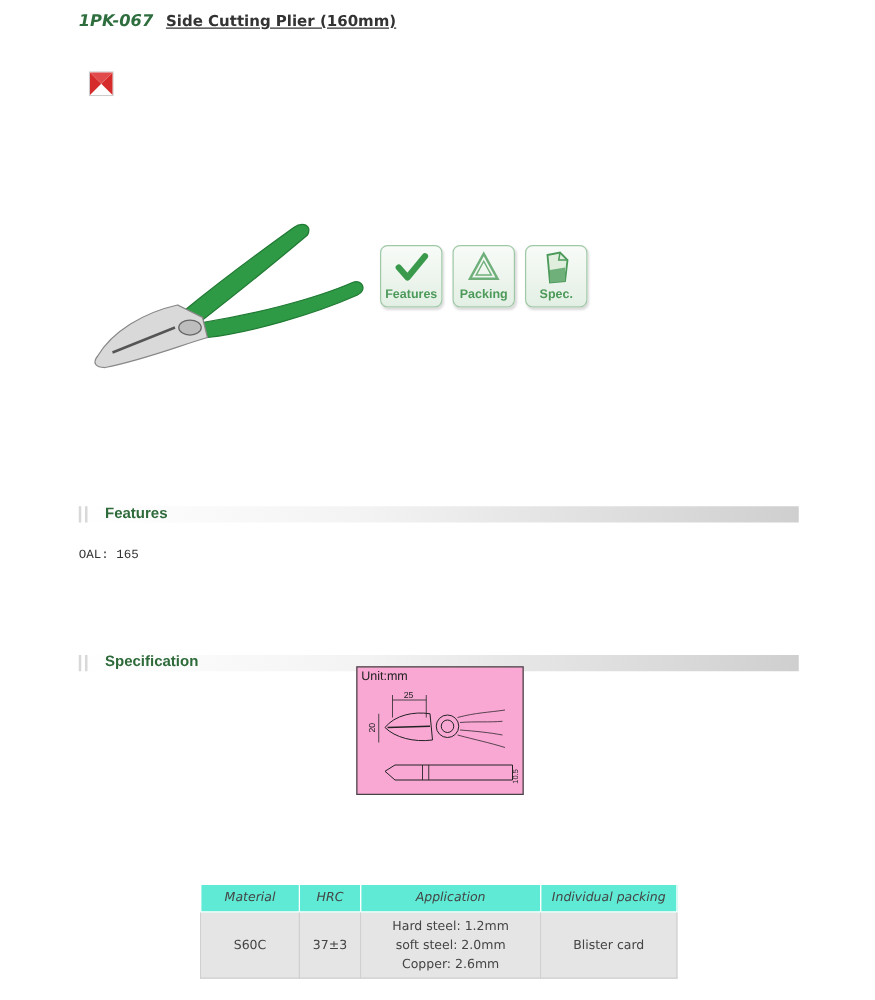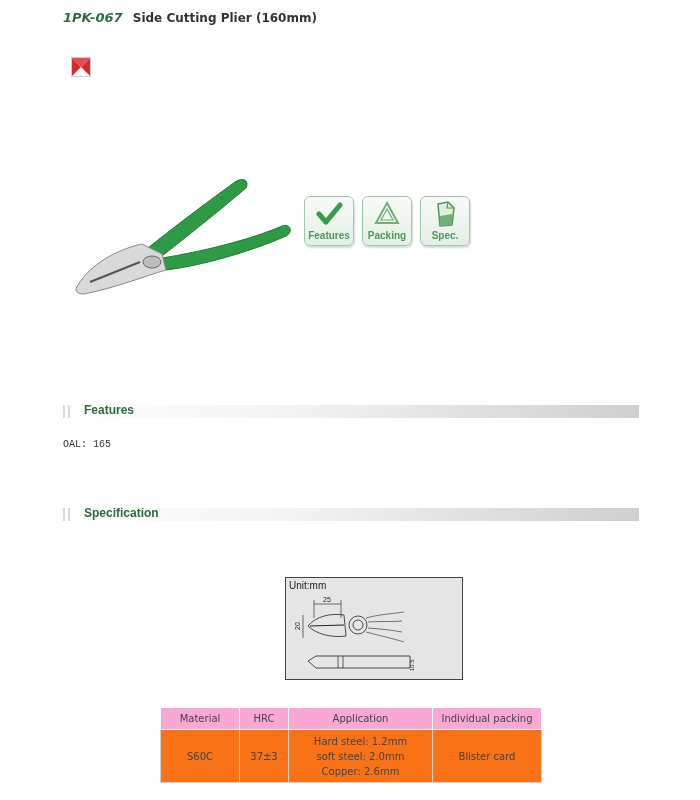--- a/index.html
+++ b/index.html
@@ -1,34 +1,34 @@
 <!DOCTYPE html>
 <html><head>
 <meta charset="utf-8">
 <style>
   html, body { margin: 0; padding: 0; background: #ffffff; }
   body { width: 700px; height: 800px; position: relative; overflow: hidden; font-family: "DejaVu Sans", sans-serif; color: #333; }
   .title-row { position: absolute; left: 63px; top: 10px; font-size: 12px; font-weight: bold; }
   .title-row .code { color: #2e6e3e; font-size: 13px; margin-right: 6px; font-style: italic; }
-  .title-row .name { color: #333; }
+  .title-row .name { color: #333; text-decoration: underline; }
   .broken-img { position: absolute; left: 71px; top: 57px; width: 20px; height: 20px; }
   .product-img { position: absolute; left: 70px; top: 170px; width: 230px; height: 130px; }
   .nav-icons { position: absolute; left: 304px; top: 196px; display: flex; gap: 8px; }
   .nav-btn { width: 50px; height: 50px; border-radius: 6px; border: 1px solid #9fc9a6; background: linear-gradient(#f8fbf8, #e3efe4); box-shadow: 1px 2px 2px rgba(0,0,0,0.15); display: flex; flex-direction: column; align-items: center; justify-content: space-between; padding: 3px 0 4px; box-sizing: border-box; cursor: pointer; }
   .nav-btn svg { width: 28px; height: 28px; }
   .nav-btn .lbl { font-family: "Liberation Sans", sans-serif; font-size: 10px; color: #4c9a5a; font-weight: bold; }
   .section-bar { position: absolute; left: 63px; width: 576px; height: 13px; background: linear-gradient(to right, #ffffff 0%, #f3f3f3 40%, #cfcfcf 100%); }
   .section-bar .grip { position: absolute; left: 0; top: 0; width: 7px; height: 13px; border-left: 2px solid #d8d8d8; border-right: 2px solid #d8d8d8; box-sizing: border-box; }
   .section-bar .label { position: absolute; left: 21px; top: -2px; font-family: "Liberation Sans", sans-serif; font-size: 12px; font-weight: bold; color: #2f6b3a; }
   .oal { position: absolute; left: 63px; top: 439px; font-size: 10px; color: #333; font-family: Liberation Mono, monospace; }
-  .diagram { position: absolute; left: 285px; top: 577px; width: 132px; height: 101px; border: 1px solid #444; background: #e5e5e5; padding-left: 44px; }
+  .diagram { position: absolute; left: 285px; top: 533px; width: 132px; height: 101px; border: 1px solid #444; background: #f9a8d4; }
   .diagram .unit { position: absolute; left: 3px; top: 2px; font-family: "Liberation Sans", sans-serif; font-size: 10px; color: #222; }
   .spec-table { position: absolute; left: 160px; top: 707px; border-collapse: collapse; width: 382px; font-size: 10px; color: #444; }
-  .spec-table th { background: #f9a8d4; font-weight: normal; height: 21px; border: 1px solid #ffffff; padding: 0 4px; }
-  .spec-table td { background: #f97316; text-align: center; border: 1px solid #d0d0d0; padding: 2px 4px; line-height: 15px; height: 48px; }
+  .spec-table th { background: #5eead4; font-weight: normal; height: 21px; border: 1px solid #ffffff; padding: 0 4px; font-style: italic; }
+  .spec-table td { background: #e5e5e5; text-align: center; border: 1px solid #d0d0d0; padding: 2px 4px; line-height: 15px; height: 48px; }
   .spec-table td .line { display: block; }
 </style>
 </head>
 <body>
 
 <div class="title-row">
   <span class="code">1PK-067</span>
   <span class="name">Side Cutting Plier (160mm)</span>
 </div>
 
@@ -74,21 +74,21 @@
   </div>
 </div>
 
 <div class="section-bar" style="top:405px;">
   <span class="grip"></span>
   <span class="label">Features</span>
 </div>
 
 <div class="oal">OAL: 165</div>
 
-<div class="section-bar" style="top:508px;">
+<div class="section-bar" style="top:524px;">
   <span class="grip"></span>
   <span class="label">Specification</span>
 </div>
 
 <div class="diagram">
   <span class="unit">Unit:mm</span>
   <svg width="132" height="101" viewBox="0 0 132 101" style="position:absolute;left:0;top:0;">
     <line x1="28" y1="26" x2="55" y2="26" stroke="#333" stroke-width="0.7"></line>
     <line x1="28" y1="22" x2="28" y2="40" stroke="#333" stroke-width="0.7"></line>
     <line x1="55" y1="22" x2="55" y2="40" stroke="#333" stroke-width="0.7"></line>

